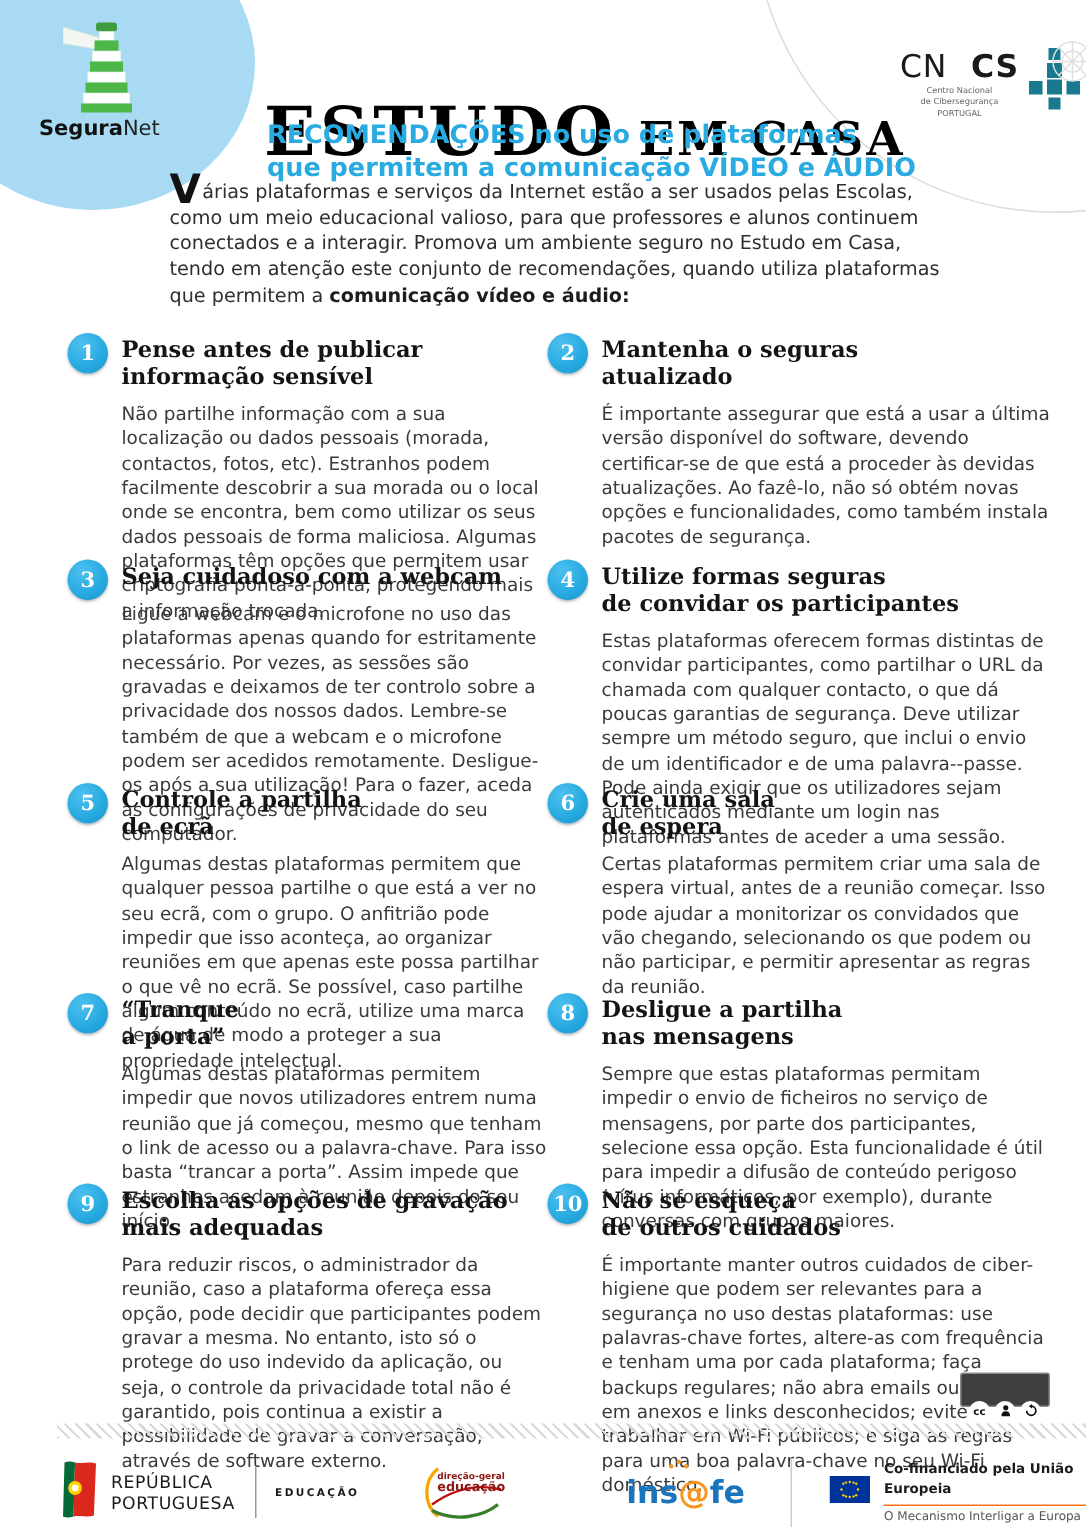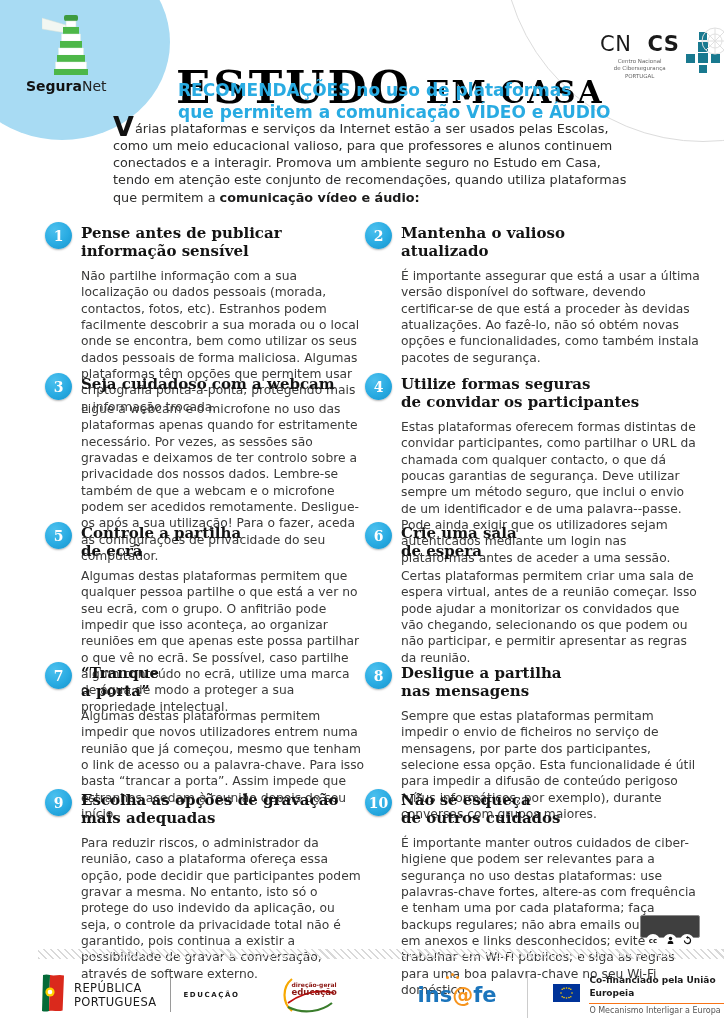--- a/index.html
+++ b/index.html
@@ -149,21 +149,21 @@
           <span>Pense antes de publicar</span>
           <span>informação sensível</span>
         </div>
       <div class="item-body">Não partilhe informação com a sua localização ou dados pessoais (morada, contactos, fotos, etc). Estranhos podem facilmente descobrir a sua morada ou o local onde se encontra, bem como utilizar os seus dados pessoais de forma maliciosa. Algumas plataformas têm opções que permitem usar criptografia ponta-a-ponta, protegendo mais a informação trocada.</div>
     </div>
   </div>
   <div class="item">
     <div class="badge">2</div>
     <div class="item-text">
       <div class="item-title">
-          <span>Mantenha o valioso</span>
+          <span>Mantenha o seguras</span>
           <span>atualizado</span>
         </div>
       <div class="item-body">É importante assegurar que está a usar a última versão disponível do software, devendo certificar-se de que está a proceder às devidas atualizações. Ao fazê-lo, não só obtém novas opções e funcionalidades, como também instala pacotes de segurança.</div>
     </div>
   </div>
   <div class="item">
     <div class="badge">3</div>
     <div class="item-text">
       <div class="item-title">
           <span>Seja cuidadoso com a webcam</span>

